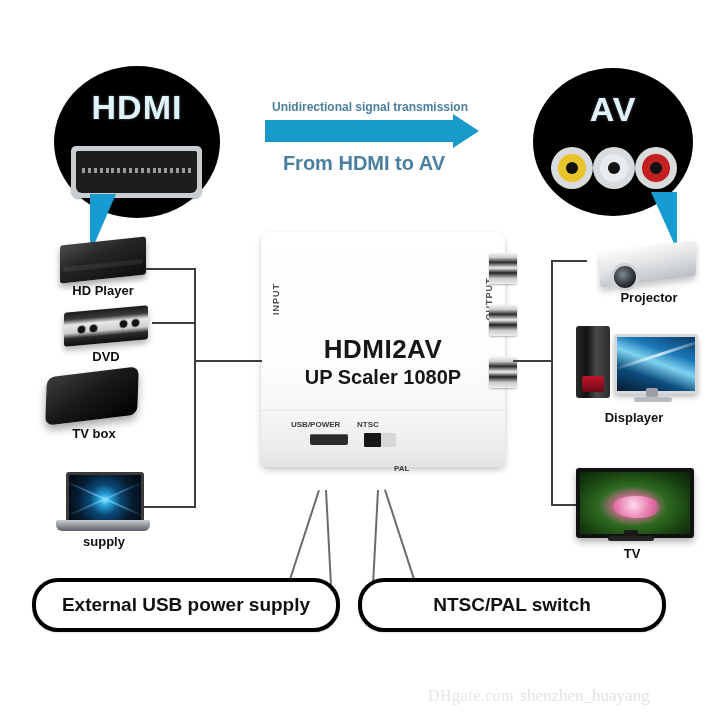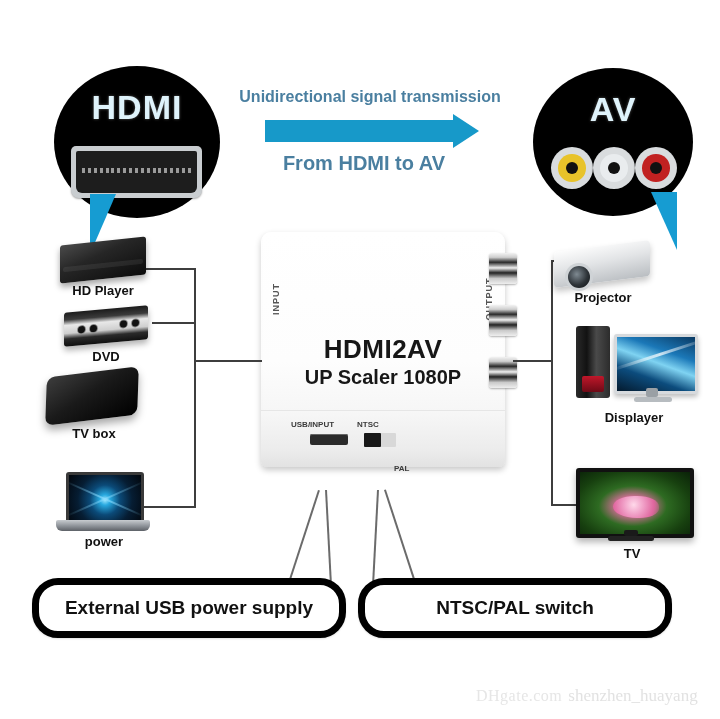--- a/index.html
+++ b/index.html
@@ -232,42 +232,41 @@
   .tv-foot{position:absolute;background:#222;border-radius:4px;}
 
   
   .ln{position:absolute;background:#3e3e3e;}
   .ln-h{height:2px;}
   .ln-v{width:2px;}
 
   
   .callout{
     position:absolute;
-    border:7px solid #000000;
+    border:4px solid #000000;
     border-radius:26px;
     background:#fff;
     display:flex;align-items:center;justify-content:center;
     color:#111;font-weight:bold;
     box-shadow:0 1px 2px rgba(0,0,0,.12);
   }
   .leader{
     position:absolute;
     background:#6b6b6b;
     transform-origin:0 0;
   }
 
   
   .watermark{
     position:absolute;
     display:flex;align-items:center;gap:6px;
     color:#e2e2e2;
     font-family:"Liberation Serif", serif;
     font-size:17px;
     user-select:none;
-    margin-left:48px;
   }
   .wm-logo{
     display:inline-block;color:#e6e6e6;
     font-family:"Liberation Serif", serif;font-size:16px;
     letter-spacing:.5px;
   }
 </style>
 </head>
 <body>
 
@@ -318,41 +317,41 @@
     </div>
     <div class="rca" style="left:102px;top:79px;width:42px;height:42px;">
       <div class="ring" style="background:#c12121;">
           <div class="hole"></div>
         </div>
     </div>
 
     <div class="tail" style="left:100px;top:124px;border-right:26px solid #169cd2;border-left:18px solid transparent;border-top:0;border-bottom:58px solid transparent;"></div>
   </div>
 
-  <div class="mid-text" style="left:200px;top:88px;width:340px;font-size:16px;">Unidirectional signal transmission</div>
+  <div class="mid-text" style="left:200px;top:100px;width:340px;font-size:12px;">Unidirectional signal transmission</div>
 
   <div class="arrow-shaft" style="left:265px;top:120px;width:190px;height:22px;"></div>
   <div class="arrow-head" style="left:453px;top:114px;"></div>
 
   <div class="mid-text" style="left:194px;top:152px;width:340px;font-size:20px;">From HDMI to AV</div>
 
   <div class="device" style="left:261px;top:232px;width:244px;height:235px;">
     <div class="device-face">
 
       <div class="vert-label" style="left:-8px;top:62px;width:46px;text-align:center;">INPUT</div>
 
       <div class="vert-label" style="right:-10px;top:62px;width:52px;text-align:center;">OUTPUT</div>
 
       <div class="dev-text" style="top:102px;font-size:26px;letter-spacing:.5px;">HDMI2AV</div>
 
       <div class="dev-text" style="top:134px;font-size:20px;">UP Scaler 1080P</div>
     </div>
 
     <div class="dev-bottom-strip">
-      <div class="small-label" style="left:30px;top:9px;">USB/INPUT</div>
+      <div class="small-label" style="left:30px;top:9px;">USB/POWER</div>
       <div class="small-label" style="left:96px;top:9px;">NTSC</div>
       <div class="small-label" style="left:133px;top:9px;margin-top:44px;">PAL</div>
 
       <div class="usb-port" style="left:49px;top:23px;width:38px;height:11px;"></div>
 
       <div class="switch-body" style="left:103px;top:22px;width:32px;height:14px;">
         <div class="switch-knob" style="left:0px;top:0px;width:17px;height:14px;"></div>
       </div>
     </div>
   </div>
@@ -385,29 +384,29 @@
   <div class="thumb" style="left:40px;top:368px;width:108px;height:76px;">
     <div class="tvbox" style="left:6px;top:4px;width:92px;height:48px;"></div>
     <div class="thumb-cap" style="top:58px;">TV box</div>
   </div>
 
   <div class="thumb" style="left:54px;top:470px;width:100px;height:82px;">
     <div class="lap-screen" style="left:12px;top:2px;width:72px;height:48px;">
       <div class="lap-art"></div>
     </div>
     <div class="lap-base" style="left:2px;top:50px;width:94px;height:11px;"></div>
-    <div class="thumb-cap" style="top:64px;">power</div>
+    <div class="thumb-cap" style="top:64px;">supply</div>
   </div>
 
   <div class="ln ln-v" style="left:551px;top:260px;height:246px;"></div>
   <div class="ln ln-h" style="left:551px;top:260px;width:36px;"></div>
   <div class="ln ln-h" style="left:551px;top:504px;width:36px;"></div>
   <div class="ln ln-h" style="left:513px;top:360px;width:40px;"></div>
 
-  <div class="thumb" style="left:548px;top:242px;width:110px;height:68px;">
+  <div class="thumb" style="left:594px;top:242px;width:110px;height:68px;">
     <div class="projector" style="left:6px;top:4px;width:96px;height:36px;"></div>
     <div class="proj-lens" style="left:20px;top:24px;width:22px;height:22px;"></div>
     <div class="thumb-cap" style="top:48px;">Projector</div>
   </div>
 
   <div class="thumb" style="left:572px;top:320px;width:124px;height:110px;">
     <div class="pc-tower" style="left:4px;top:6px;width:34px;height:72px;"></div>
     <div class="pc-monitor" style="left:42px;top:14px;width:78px;height:54px;">
       <div class="pc-screen"></div>
     </div>

